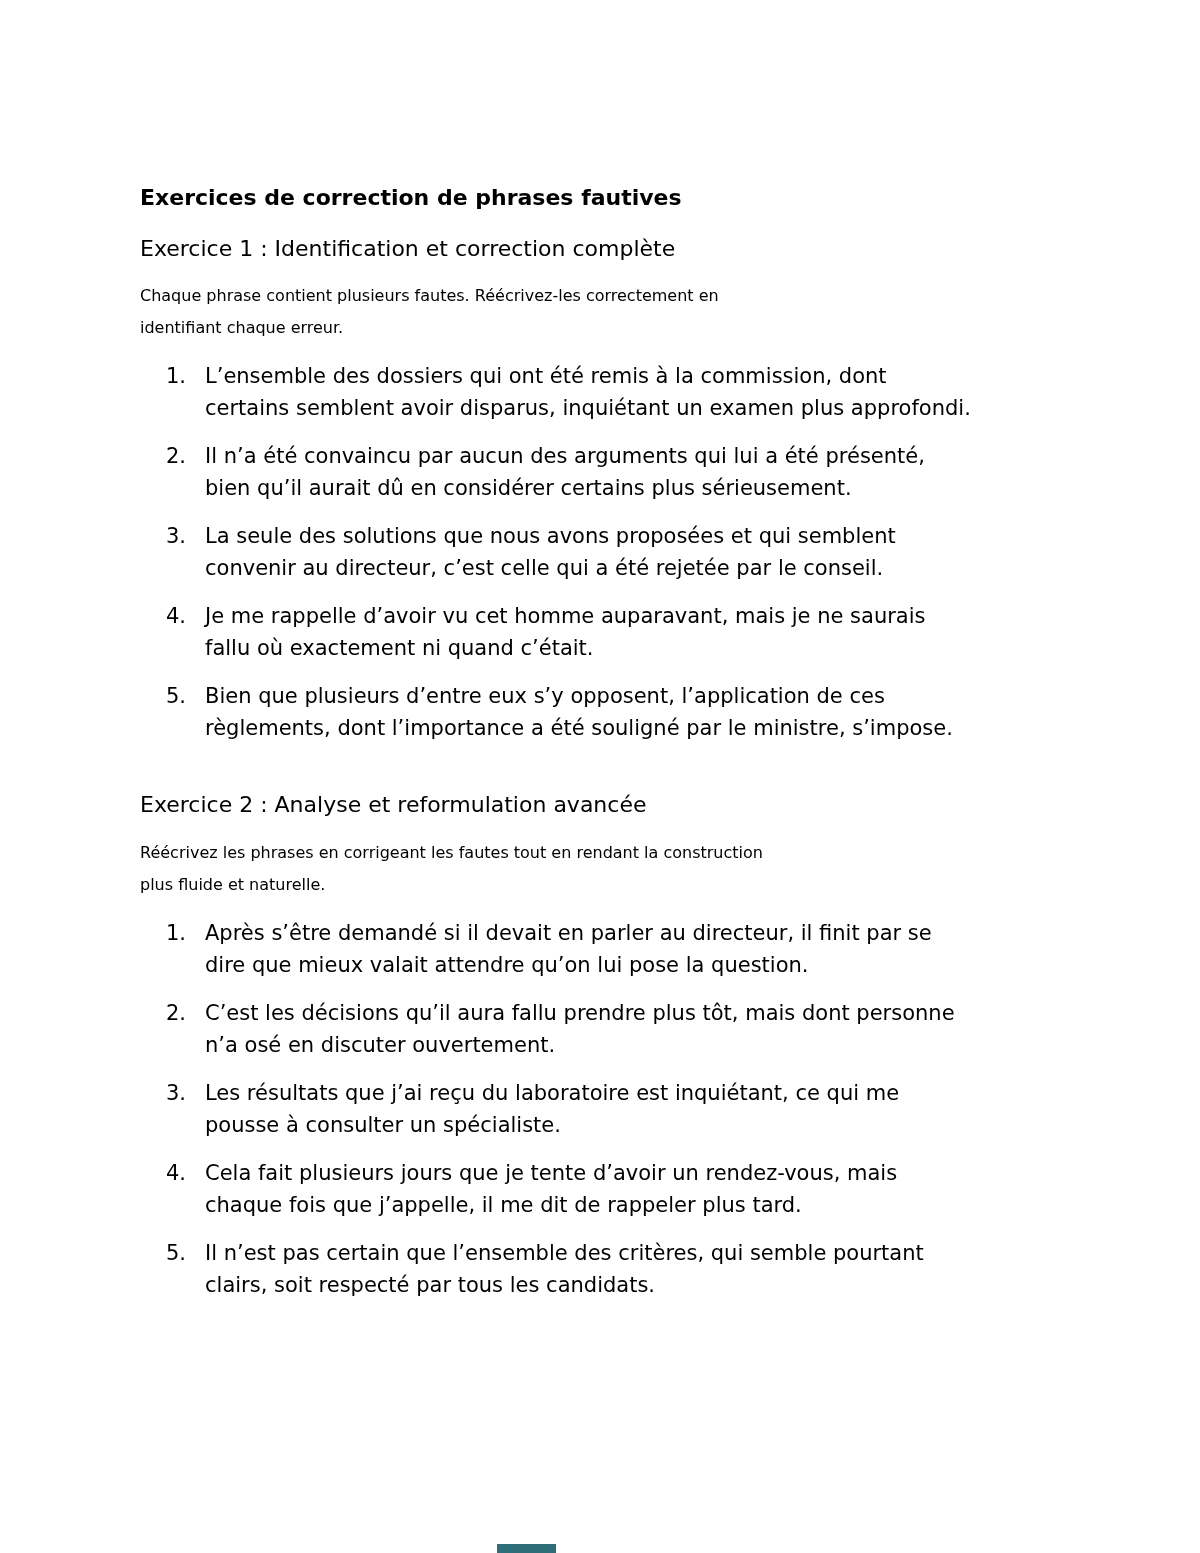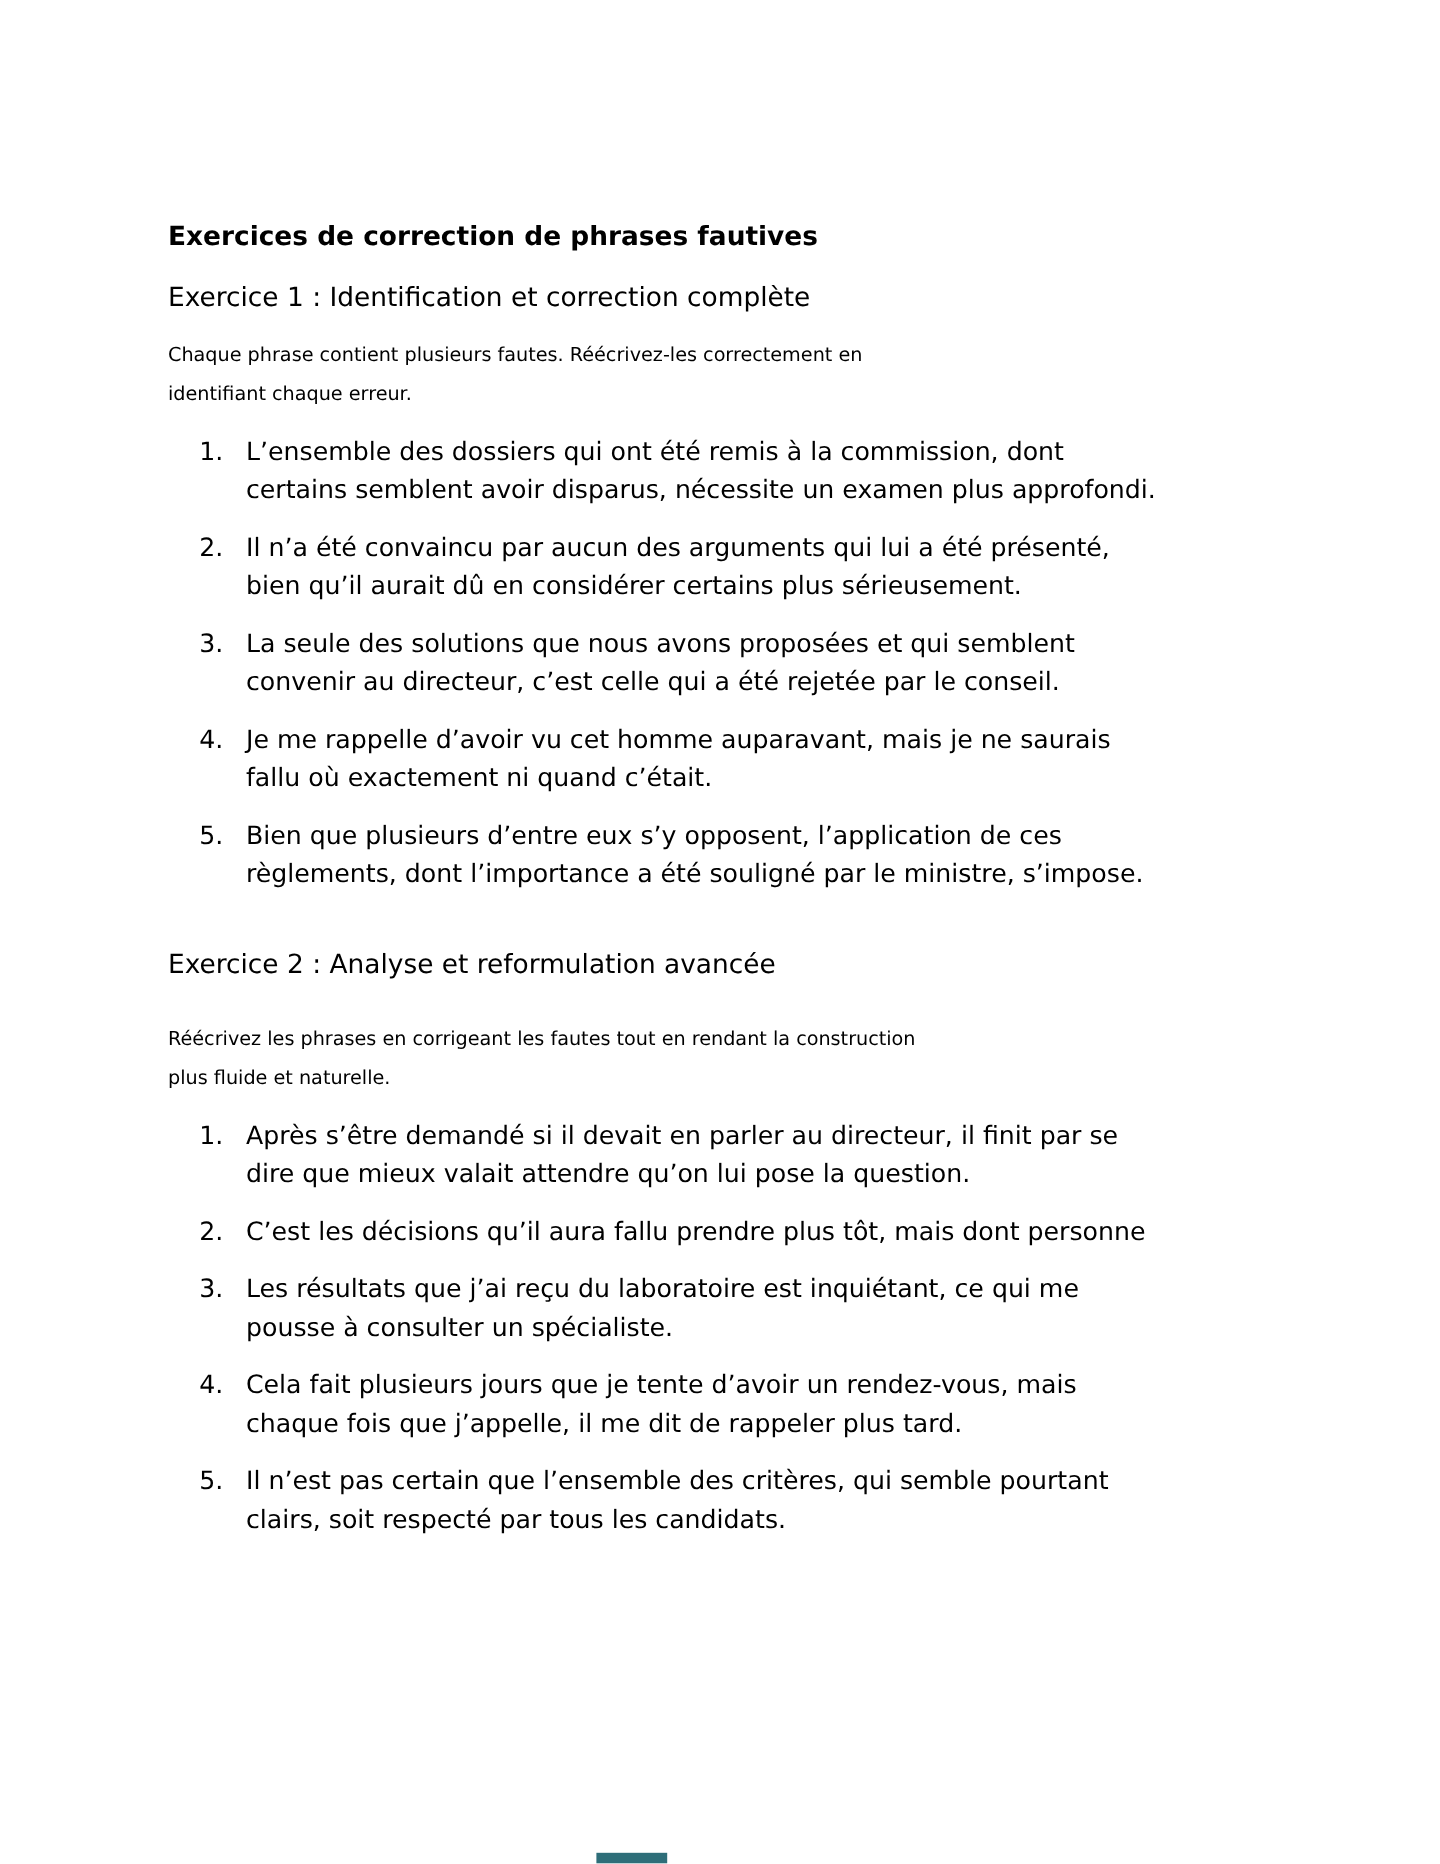--- a/index.html
+++ b/index.html
@@ -35,21 +35,21 @@
   }
   .section-heading.ex2 {
     margin-top: 45px;
   }
   .intro {
     font-size: 16px;
     line-height: 32px;
     margin: 15px 0 0 0;
   }
   .intro.ex2 {
-    margin-top: 29px;
+    margin-top: 16px;
   }
   .line { display: block; }
   ol.exercise-list {
     list-style: none;
     margin: 16px 0 0 0;
     padding: 0;
     font-size: 21px;
     line-height: 32px;
   }
   ol.exercise-list li {
@@ -82,21 +82,21 @@
 
   <p class="intro">
     <span class="line">Chaque phrase contient plusieurs fautes. Réécrivez-les correctement en</span>
     <span class="line">identifiant chaque erreur.</span>
   </p>
 
   <ol class="exercise-list">
     <li>
       <span class="num">1.</span>
       <span class="line">L’ensemble des dossiers qui ont été remis à la commission, dont</span>
-      <span class="line">certains semblent avoir disparus, nécessite un examen plus approfondi.</span>
+      <span class="line">certains semblent avoir disparus, inquiétant un examen plus approfondi.</span>
     </li>
     <li>
       <span class="num">2.</span>
       <span class="line">Il n’a été convaincu par aucun des arguments qui lui a été présenté,</span>
       <span class="line">bien qu’il aurait dû en considérer certains plus sérieusement.</span>
     </li>
     <li>
       <span class="num">3.</span>
       <span class="line">La seule des solutions que nous avons proposées et qui semblent</span>
       <span class="line">convenir au directeur, c’est celle qui a été rejetée par le conseil.</span>
@@ -122,20 +122,21 @@
 
   <ol class="exercise-list">
     <li>
       <span class="num">1.</span>
       <span class="line">Après s’être demandé si il devait en parler au directeur, il finit par se</span>
       <span class="line">dire que mieux valait attendre qu’on lui pose la question.</span>
     </li>
     <li>
       <span class="num">2.</span>
       <span class="line">C’est les décisions qu’il aura fallu prendre plus tôt, mais dont personne</span>
+      <span class="line">n’a osé en discuter ouvertement.</span>
     </li>
     <li>
       <span class="num">3.</span>
       <span class="line">Les résultats que j’ai reçu du laboratoire est inquiétant, ce qui me</span>
       <span class="line">pousse à consulter un spécialiste.</span>
     </li>
     <li>
       <span class="num">4.</span>
       <span class="line">Cela fait plusieurs jours que je tente d’avoir un rendez-vous, mais</span>
       <span class="line">chaque fois que j’appelle, il me dit de rappeler plus tard.</span>

